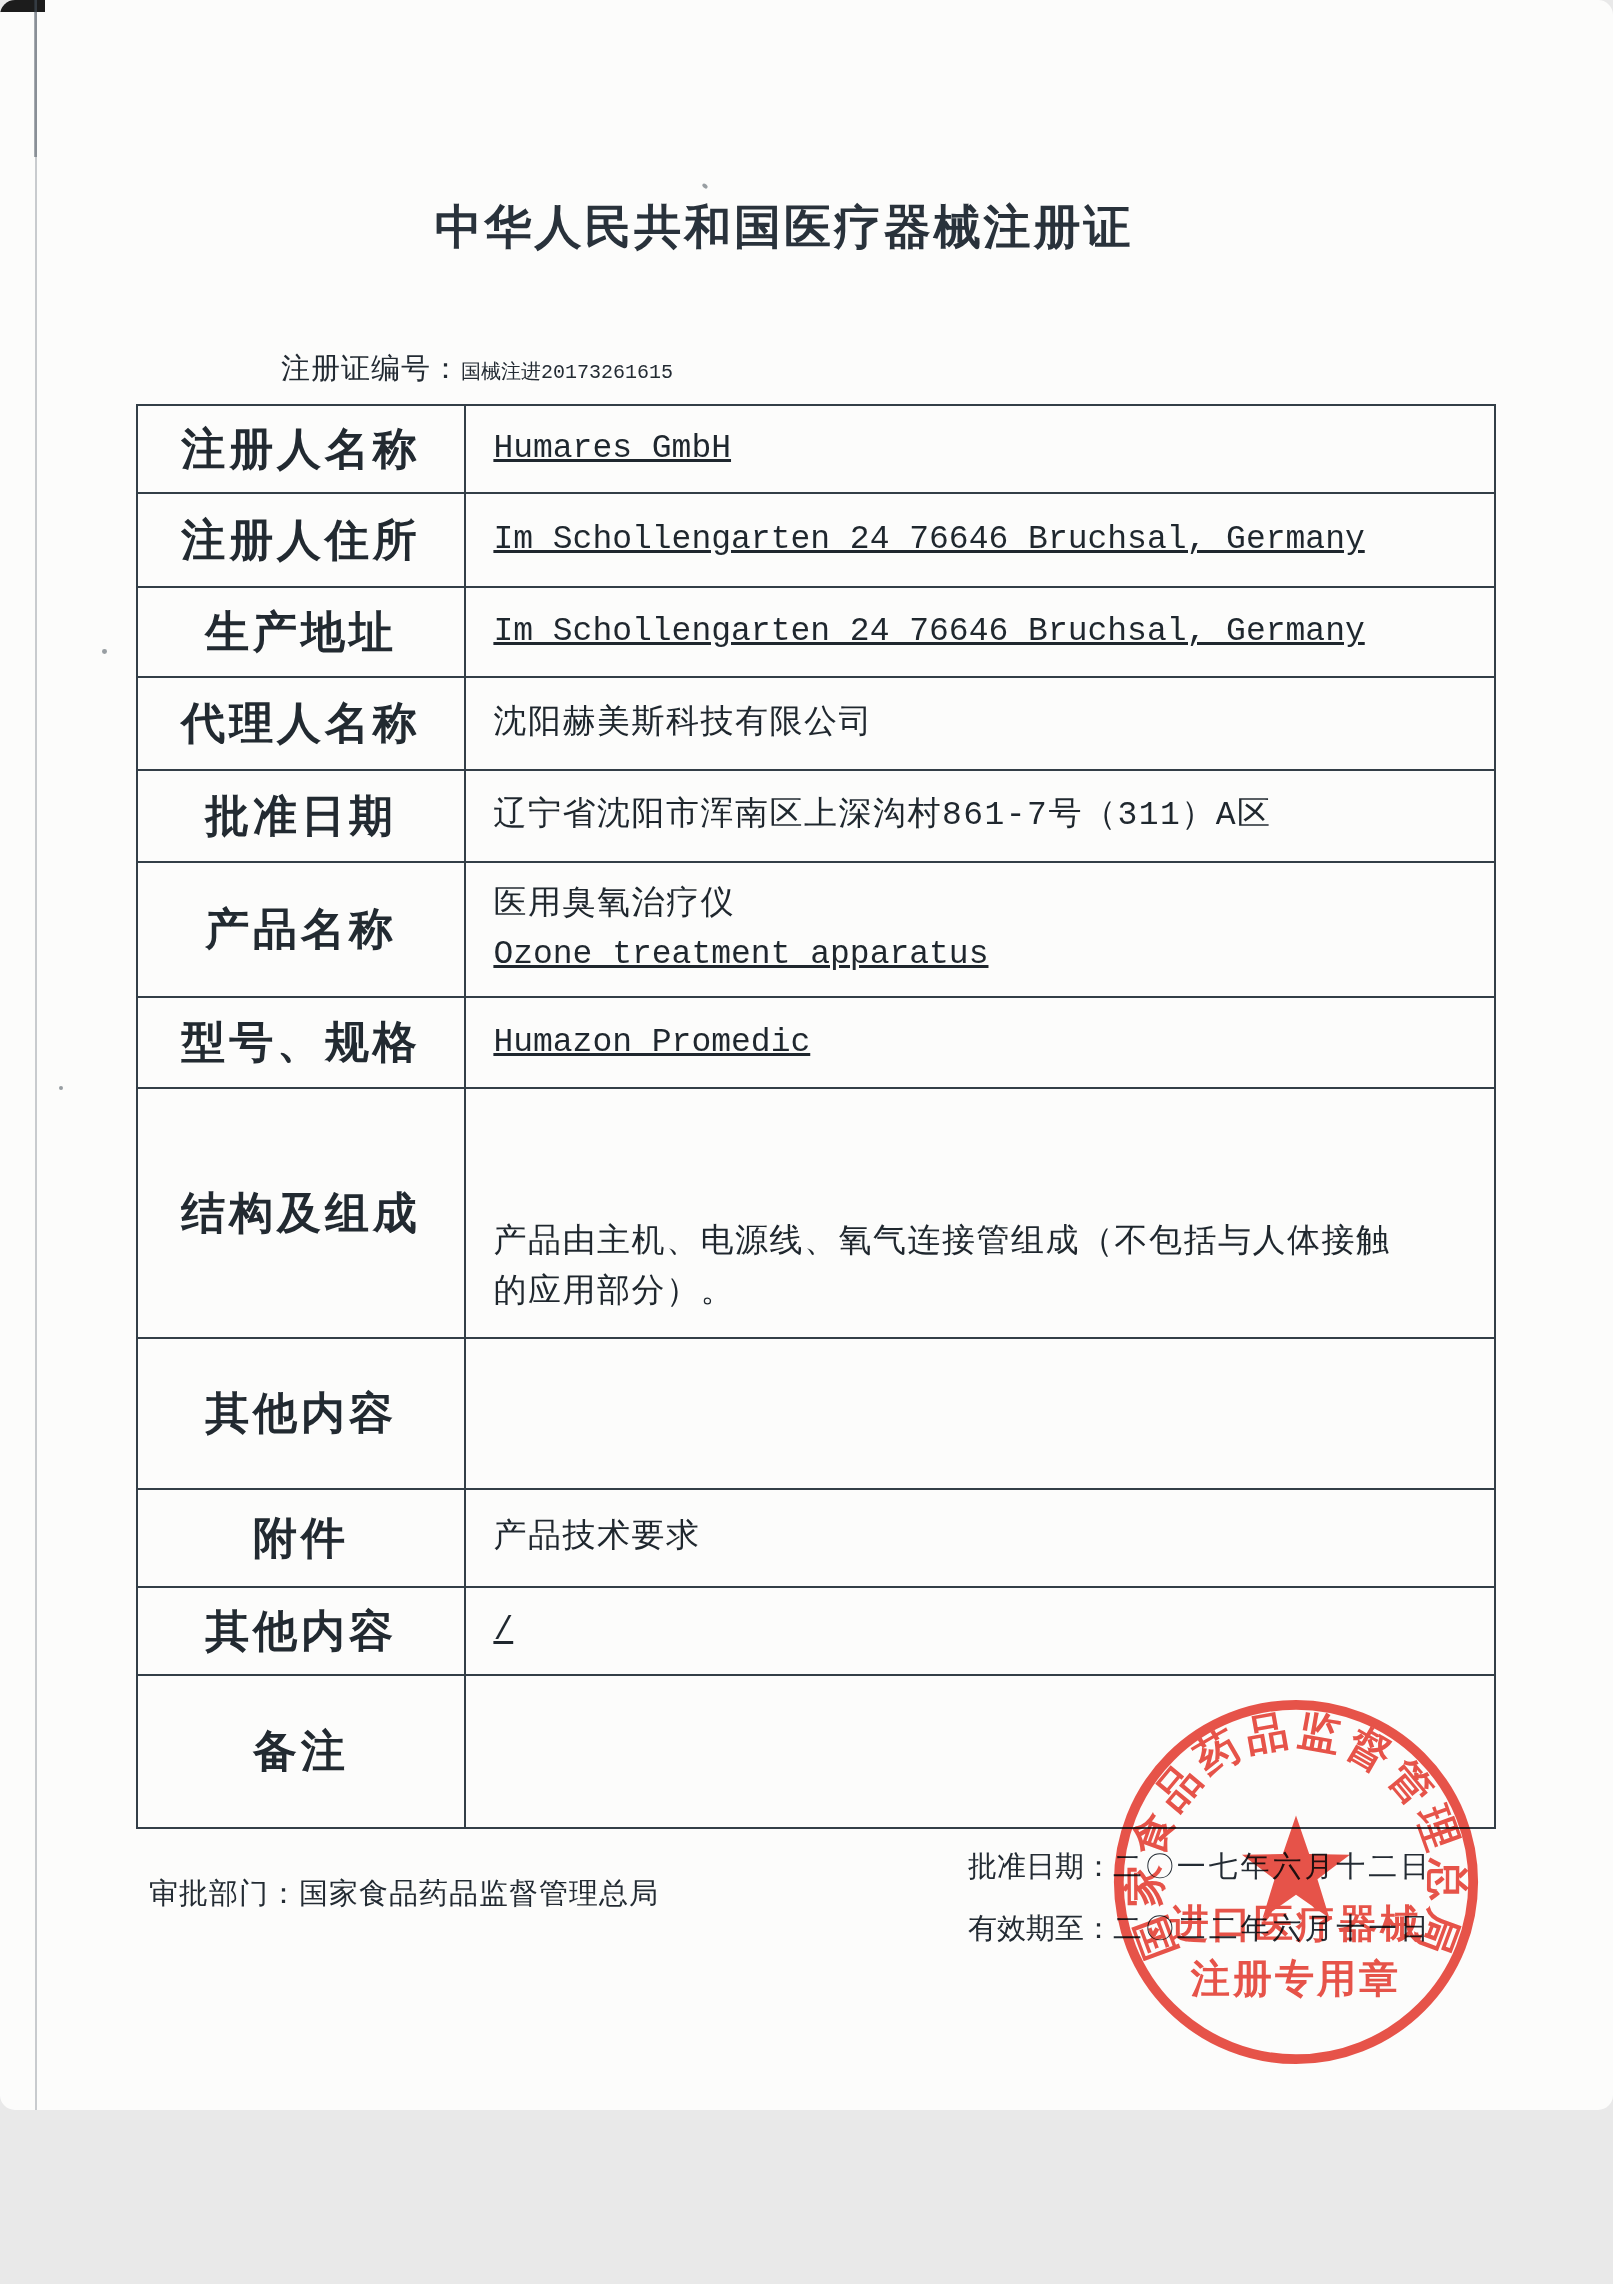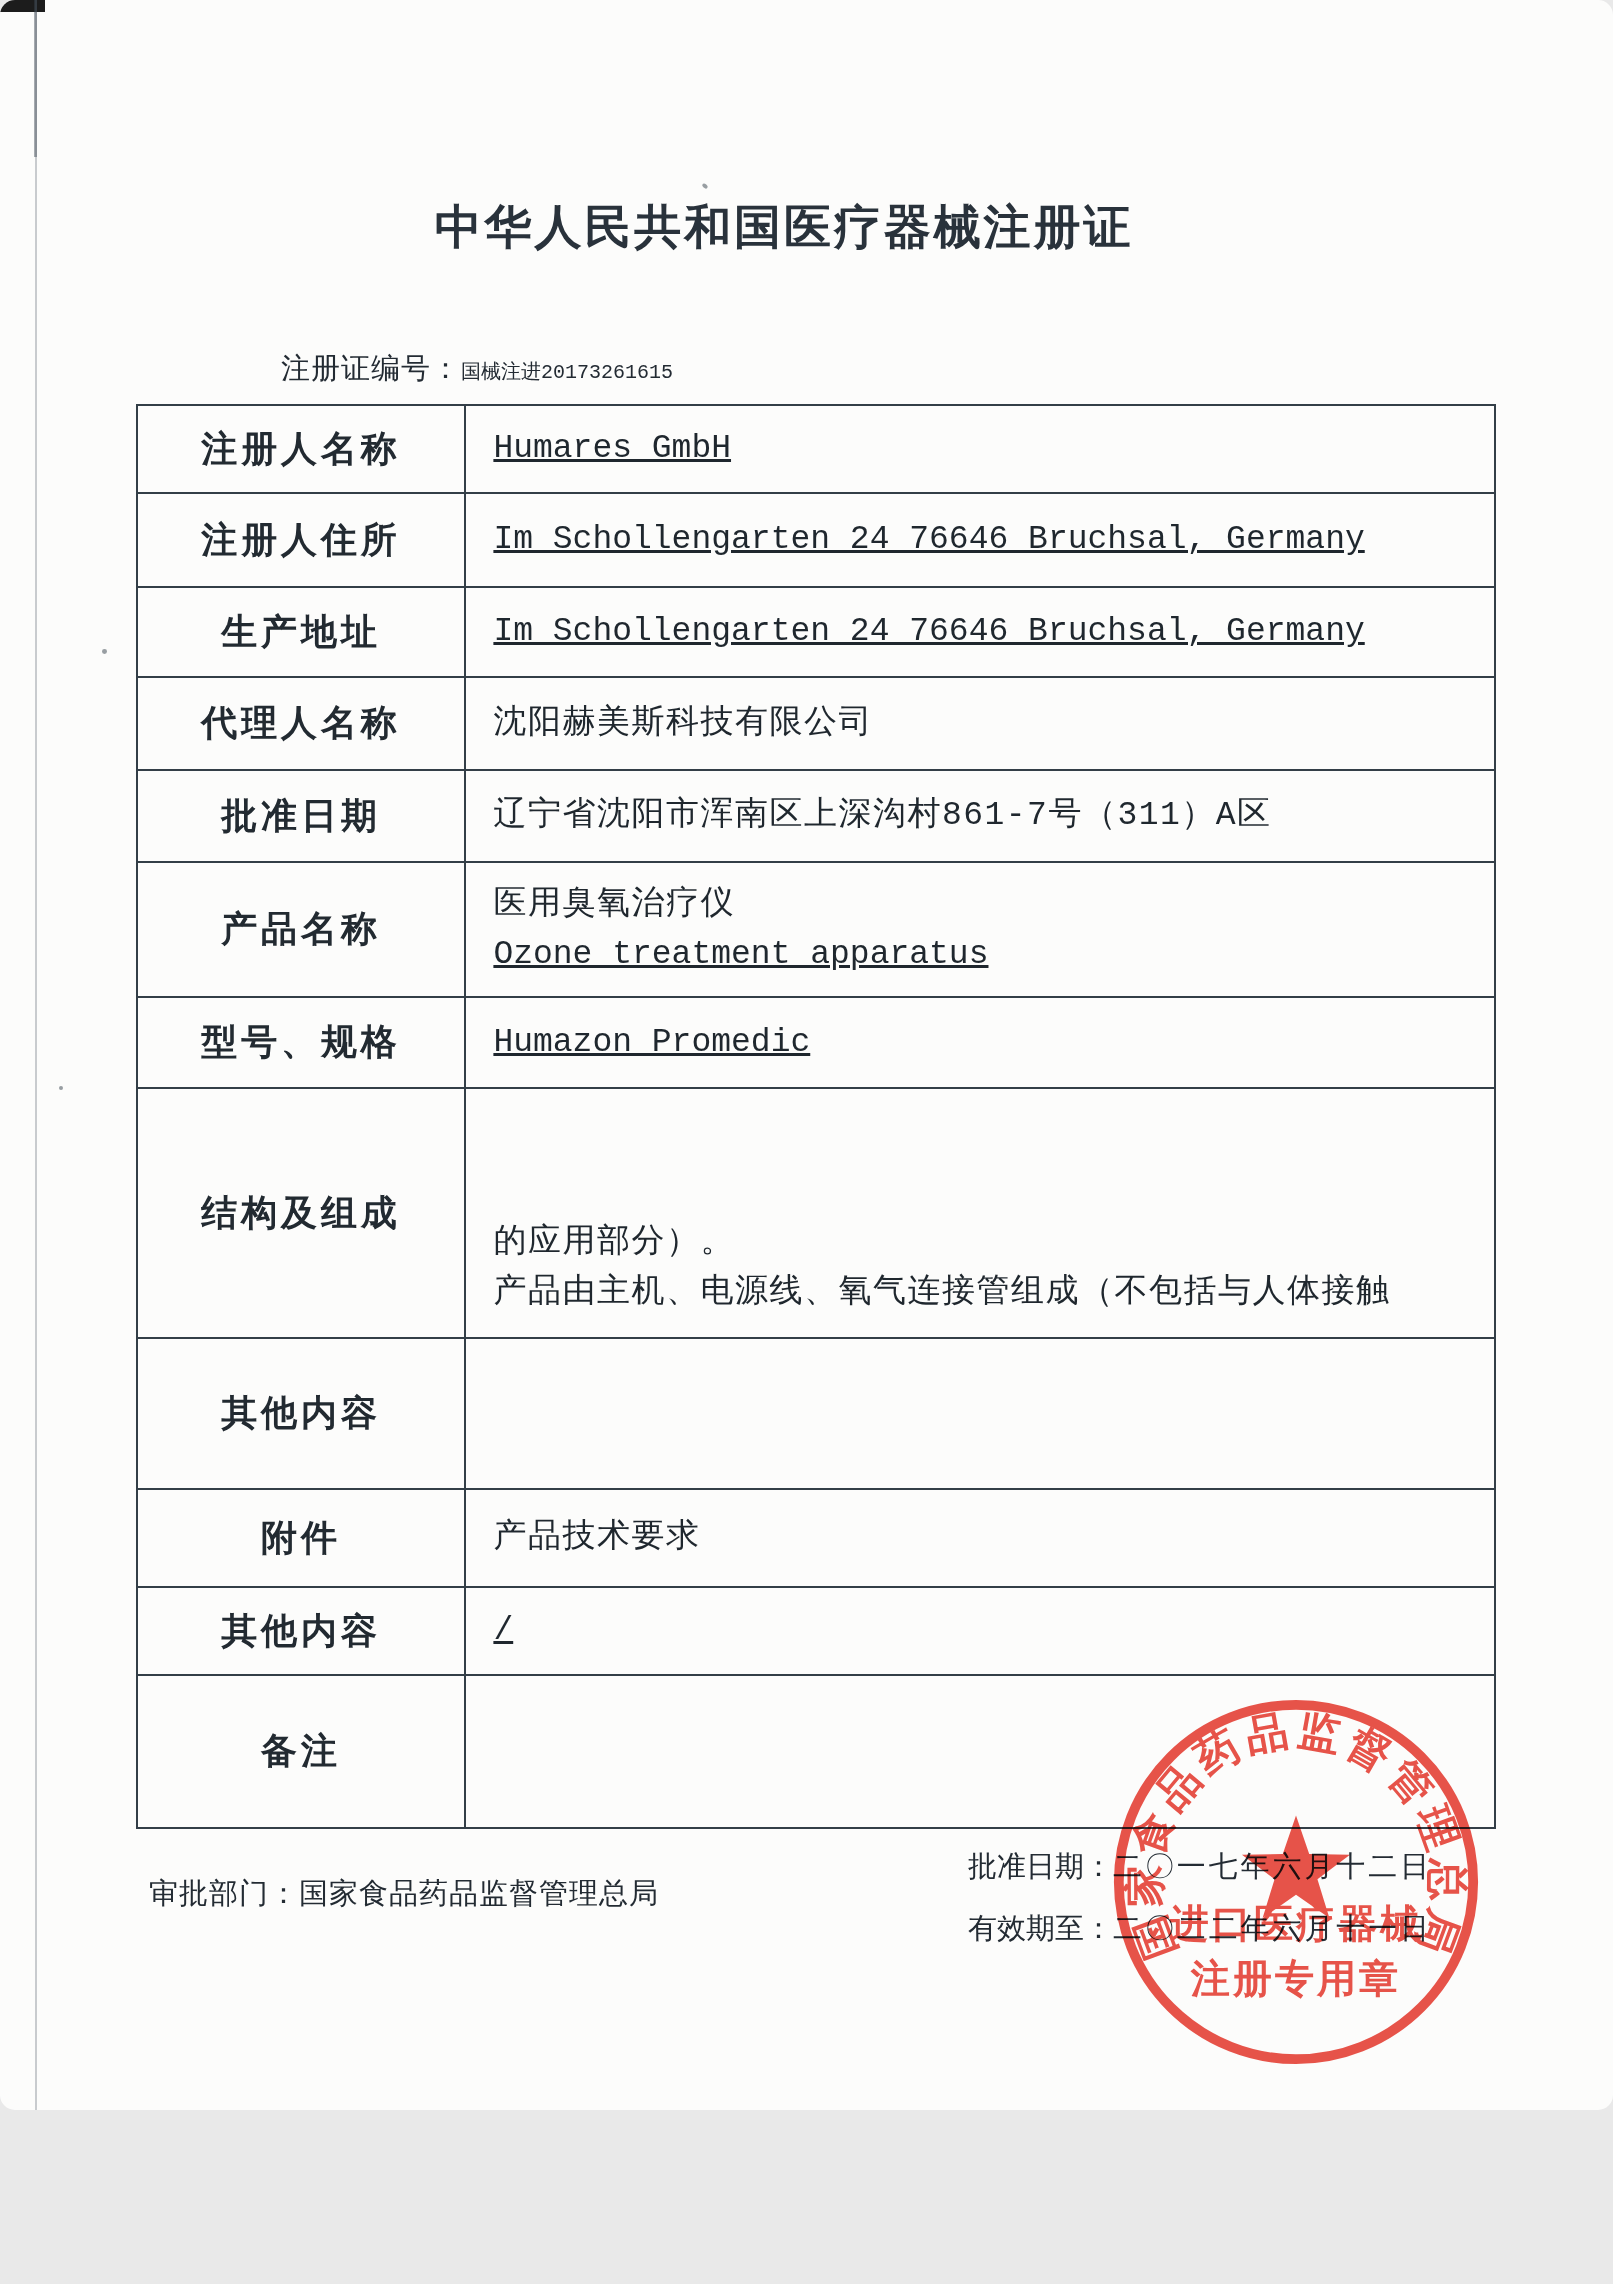--- a/index.html
+++ b/index.html
@@ -45,21 +45,21 @@
     position:absolute;left:136px;top:404px;width:1360px;
     border:2.9px solid var(--line);box-sizing:border-box;
     background:transparent;
   }
   .row{display:flex;box-sizing:border-box;border-top:2.9px solid var(--line);}
   .row:first-child{border-top:none;}
   .cl{
     width:328px;flex:0 0 328px;box-sizing:border-box;
     border-right:2px solid var(--line);
     display:flex;align-items:center;justify-content:center;
-    font-size:36px;font-weight:700;letter-spacing:3.9px;
+    font-size:44px;font-weight:700;letter-spacing:3.9px;
     color:#222a31;text-align:center;
   }
   .cv{
     flex:1;display:flex;flex-direction:column;justify-content:center;
     padding-left:27.4px;padding-right:15.7px;box-sizing:border-box;overflow:hidden;
   }
   .cv.push-down{justify-content:flex-start;padding-top:129px;}
   .line{
     font-family:"Liberation Mono","DejaVu Sans Mono",monospace;
     font-size:33px;letter-spacing:1.5px;line-height:1.5;
@@ -147,22 +147,22 @@
     <div class="row" style="height:91px">
       <div class="cl">型号、规格</div>
       <div class="cv">
         <div class="line latin">Humazon Promedic</div>
       </div>
     </div>
 
     <div class="row" style="height:250px">
       <div class="cl">结构及组成</div>
       <div class="cv push-down">
+        <div class="line">产品由主机、电源线、氧气连接管组成（不包括与人体接触</div>
         <div class="line">的应用部分）。</div>
-        <div class="line">产品由主机、电源线、氧气连接管组成（不包括与人体接触</div>
       </div>
     </div>
 
     <div class="row" style="height:151px">
       <div class="cl">其他内容</div>
     </div>
 
     <div class="row" style="height:98px">
       <div class="cl">附件</div>
       <div class="cv">

